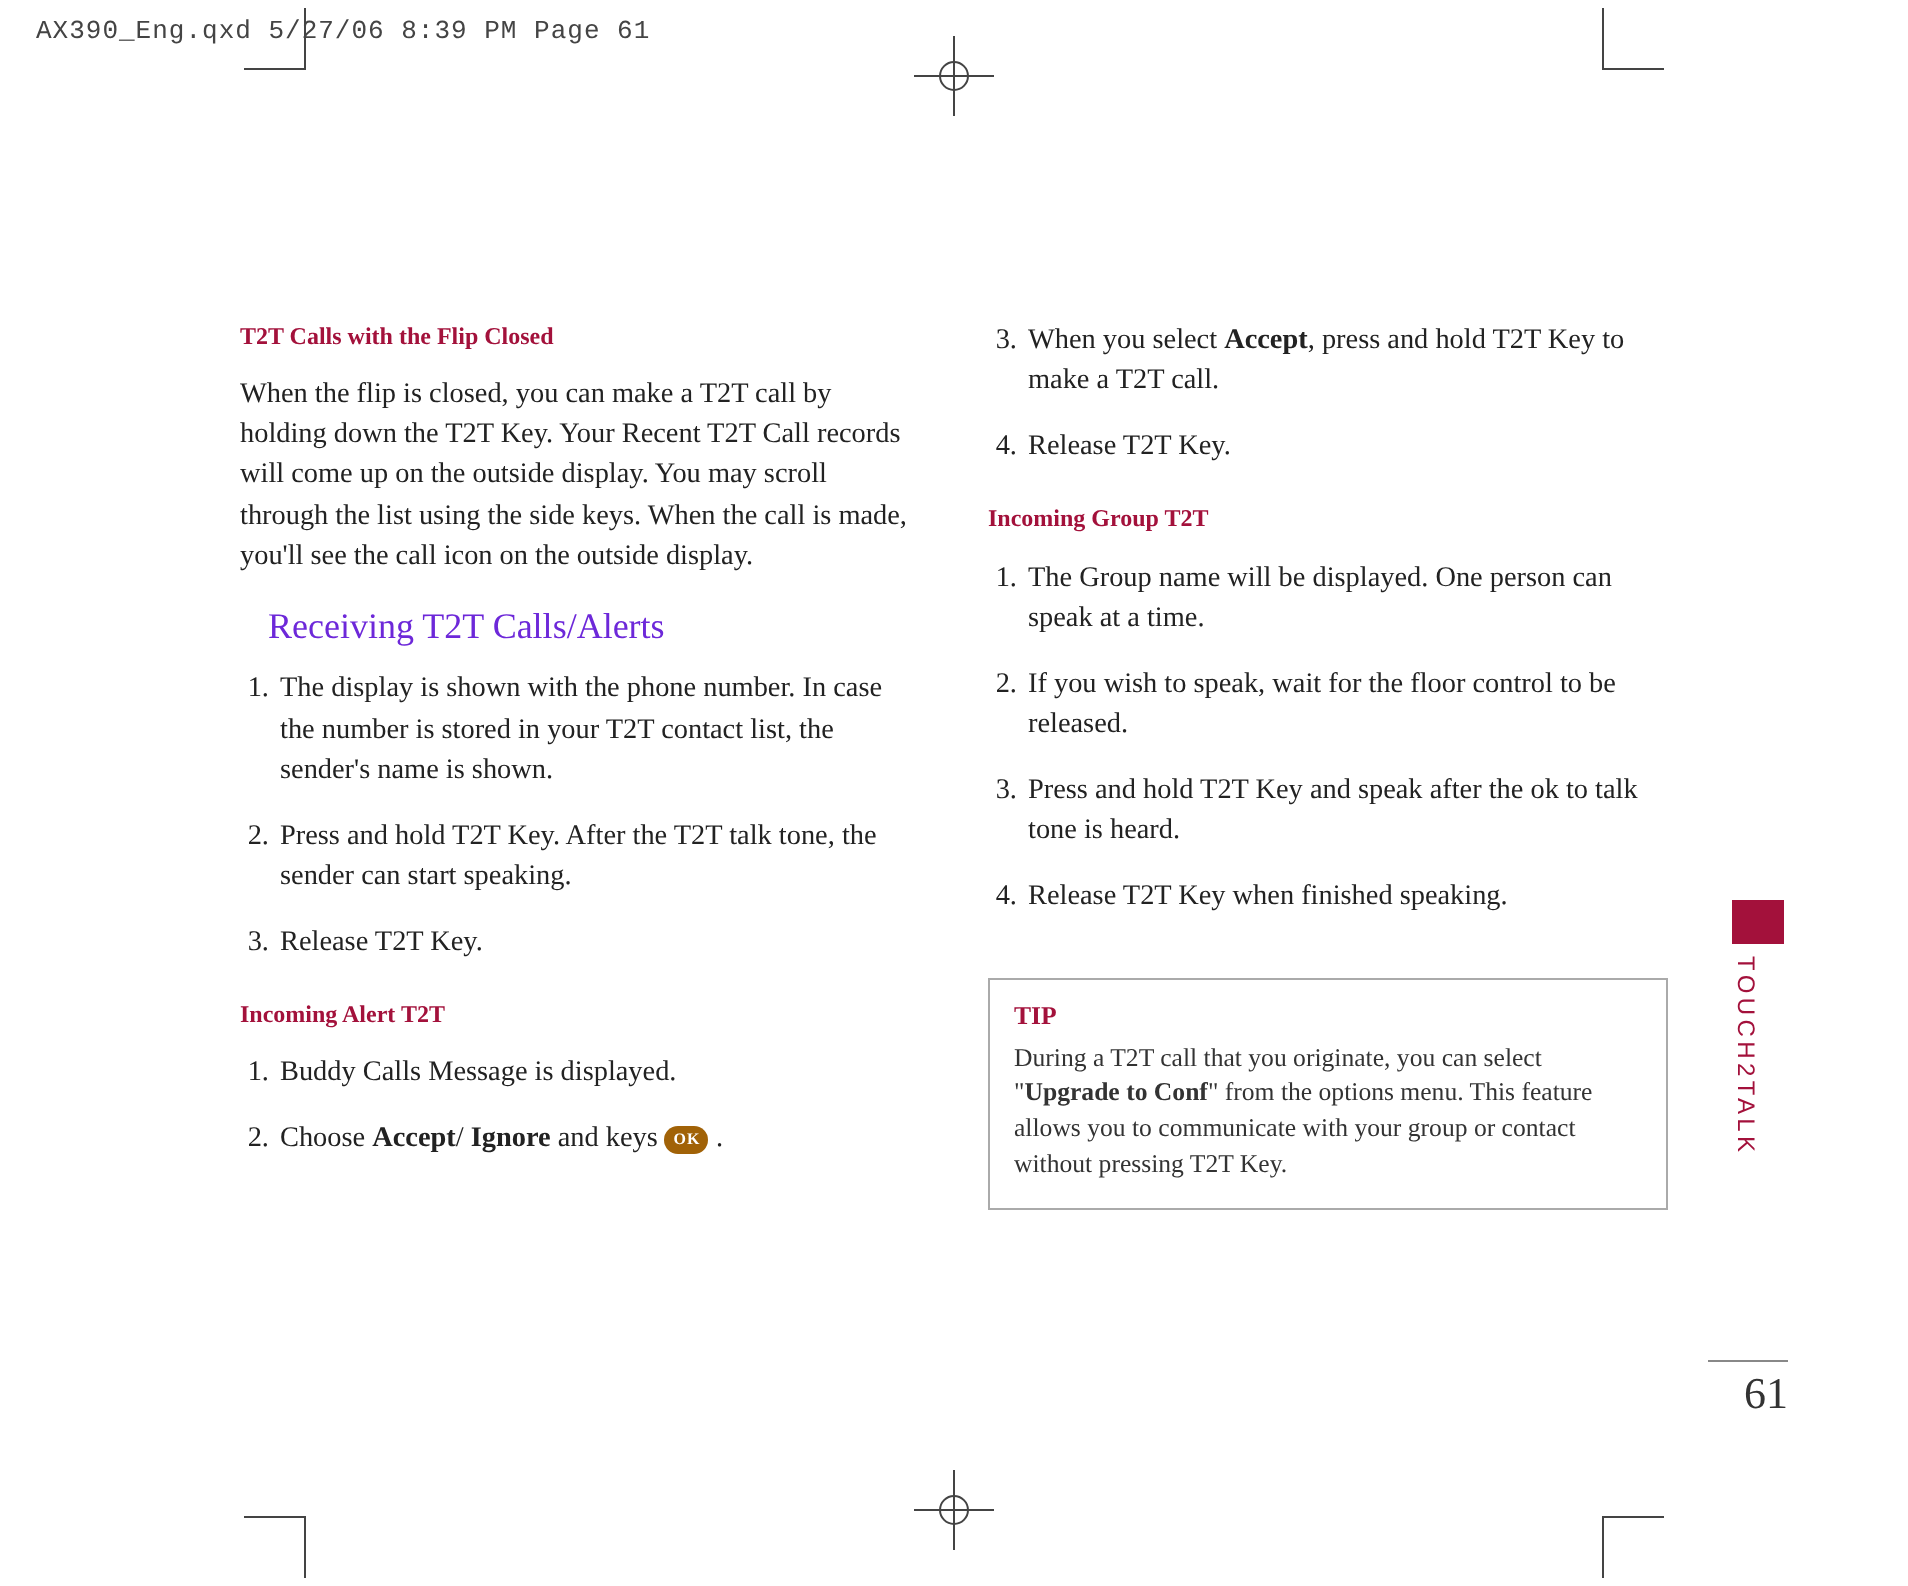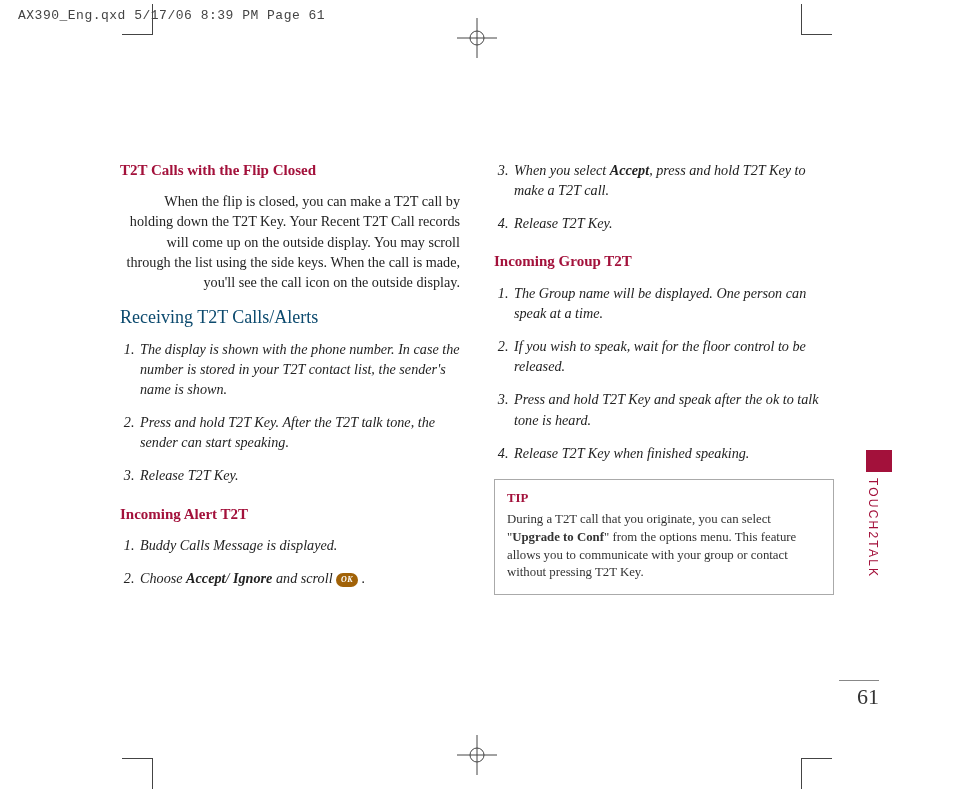--- a/index.html
+++ b/index.html
@@ -50,56 +50,56 @@
     display: flex;
     gap: 34px;
   }
   .col {
     flex: 1;
     font-size: 14.2px;
     line-height: 1.42;
     color: #222;
   }
   h2.red-big {
-    color: #0c4a6e;
+    color: #6d28d9;
     font-size: 18px;
     font-weight: normal;
-    margin: 0 0 8px 0;
+    margin: 0 0 8px 14px;
   }
   h3.red {
     color: #a3113b;
-    font-size: 15px;
+    font-size: 12px;
     font-weight: bold;
     margin: 0 0 10px 0;
   }
   h3.red.space-above { margin-top: 18px; }
-  p { margin: 0 0 13px 0; text-align: right; }
+  p { margin: 0 0 13px 0; }
   ol { margin: 0 0 0 0; padding: 0 0 0 18px; }
-  ol li { margin: 0 0 13px 0; padding-left: 2px; font-style: italic; }
+  ol li { margin: 0 0 13px 0; padding-left: 2px; }
   strong { font-weight: bold; }
 
   .ok-badge {
     display: inline-block;
     vertical-align: middle;
     width: 22px;
     height: 14px;
     background: #a16207;
     border-radius: 7px;
     color: #fff;
     font-size: 8px;
     font-weight: bold;
     text-align: center;
     line-height: 14px;
     letter-spacing: 0.5px;
   }
 
   .tip-box {
     border: 1px solid #aaa;
     padding: 10px 12px 12px 12px;
-    margin-top: 16px;
+    margin-top: 30px;
     font-size: 12.8px;
     line-height: 1.4;
     color: #333;
   }
   .tip-box .tip-title { color: #a3113b; font-weight: bold; display: block; margin-bottom: 3px; }
 
   .side {
     position: absolute;
     right: 62px;
     top: 450px;
@@ -114,34 +114,34 @@
   }
   .side-text {
     writing-mode: vertical-rl;
     color: #a3113b;
     font-size: 12px;
     letter-spacing: 2.2px;
     font-family: Arial, Helvetica, sans-serif;
   }
   .page-number {
     position: absolute;
-    right: 75px;
+    right: 60px;
     top: 680px;
     font-size: 22px;
     color: #333;
     border-top: 1px solid #888;
     width: 40px;
     text-align: right;
     padding-top: 3px;
   }
 </style>
 </head>
 <body>
 
-<div class="header-print">AX390_Eng.qxd  5/17/06  8:39 PM  Page 61</div>
+<div class="header-print">AX390_Eng.qxd  5/27/06  8:39 PM  Page 61</div>
 
 <div class="crop-tl"></div>
 <div class="crop-tr"></div>
 <div class="crop-bl"></div>
 <div class="crop-br"></div>
 
 <div class="reg-mark reg-top">
   <svg viewBox="0 0 40 40">
       <circle cx="20" cy="20" r="7" fill="none" stroke="#444" stroke-width="1"></circle>
       <line x1="20" y1="0" x2="20" y2="40" stroke="#444" stroke-width="1"></line>
@@ -166,21 +166,21 @@
     <ol>
       <li>The display is shown with the phone number. In case the number is stored in your T2T contact list, the sender's name is shown.</li>
       <li>Press and hold T2T Key. After the T2T talk tone, the sender can start speaking.</li>
       <li>Release T2T Key.</li>
     </ol>
 
     <h3 class="red space-above">Incoming Alert T2T</h3>
     <ol>
       <li>Buddy Calls Message is displayed.</li>
       <li>
-        <span>Choose </span><strong>Accept</strong><span>/ </span><strong>Ignore</strong><span> and scroll </span><span class="ok-badge">OK</span><span> .</span>
+        <span>Choose </span><strong>Accept</strong><span>/ </span><strong>Ignore</strong><span> and keys </span><span class="ok-badge">OK</span><span> .</span>
       </li>
     </ol>
   </div>
 
   <div class="col">
     <ol start="3">
       <li>
         <span>When you select </span><strong>Accept</strong><span>, press and hold T2T Key to make a T2T call.</span>
       </li>
       <li>Release T2T Key.</li>

